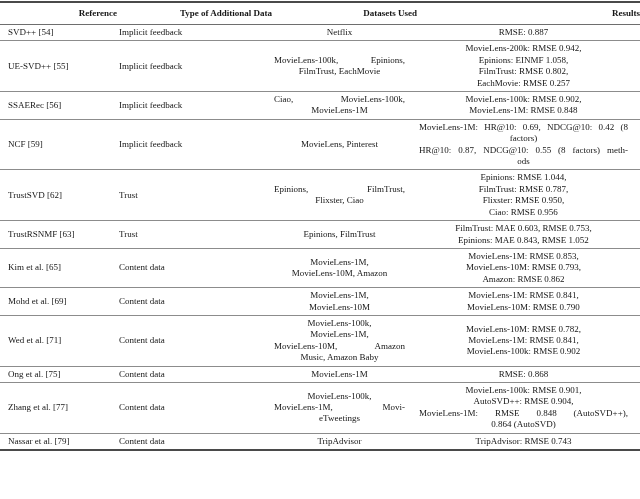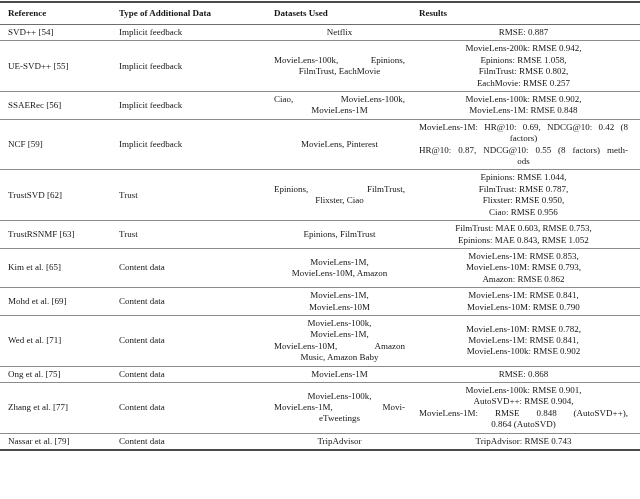--- a/index.html
+++ b/index.html
@@ -20,21 +20,21 @@
     table-layout: fixed;
     width: 640px;
     margin-top: 1px;
     border-top: 2px solid #4a4a4a;
     border-bottom: 2px solid #4a4a4a;
   }
   thead tr { border-bottom: 1px solid #6e6e6e; }
   tbody tr { border-bottom: 1px solid #8c8c8c; }
   tbody tr:last-child { border-bottom: none; }
   th {
-    text-align: left;
+    text-align: right;
     font-weight: bold;
     font-size: 9px;
     padding: 5px 0 5px 2px;
     line-height: 11px;
     white-space: nowrap;
     overflow: hidden;
   }
   td {
     vertical-align: middle;
     padding: 2px 0 2px 2px;
@@ -80,21 +80,21 @@
       </tr>
       <tr>
         <td class="c1">UE-SVD++ [55]</td>
         <td class="c2">Implicit feedback</td>
         <td class="c3">
           <div class="ln st">MovieLens-100k, Epinions,</div>
           <div class="ln">FilmTrust, EachMovie</div>
         </td>
         <td class="c4">
           <div class="ln">MovieLens-200k: RMSE 0.942,</div>
-          <div class="ln">Epinions: RMSE 1.058,</div>
+          <div class="ln">Epinions: EINMF 1.058,</div>
           <div class="ln">FilmTrust: RMSE 0.802,</div>
           <div class="ln">EachMovie: RMSE 0.257</div>
         </td>
       </tr>
       <tr>
         <td class="c1">SSAERec [56]</td>
         <td class="c2">Implicit feedback</td>
         <td class="c3">
           <div class="ln st">Ciao, MovieLens-100k,</div>
           <div class="ln">MovieLens-1M</div>

